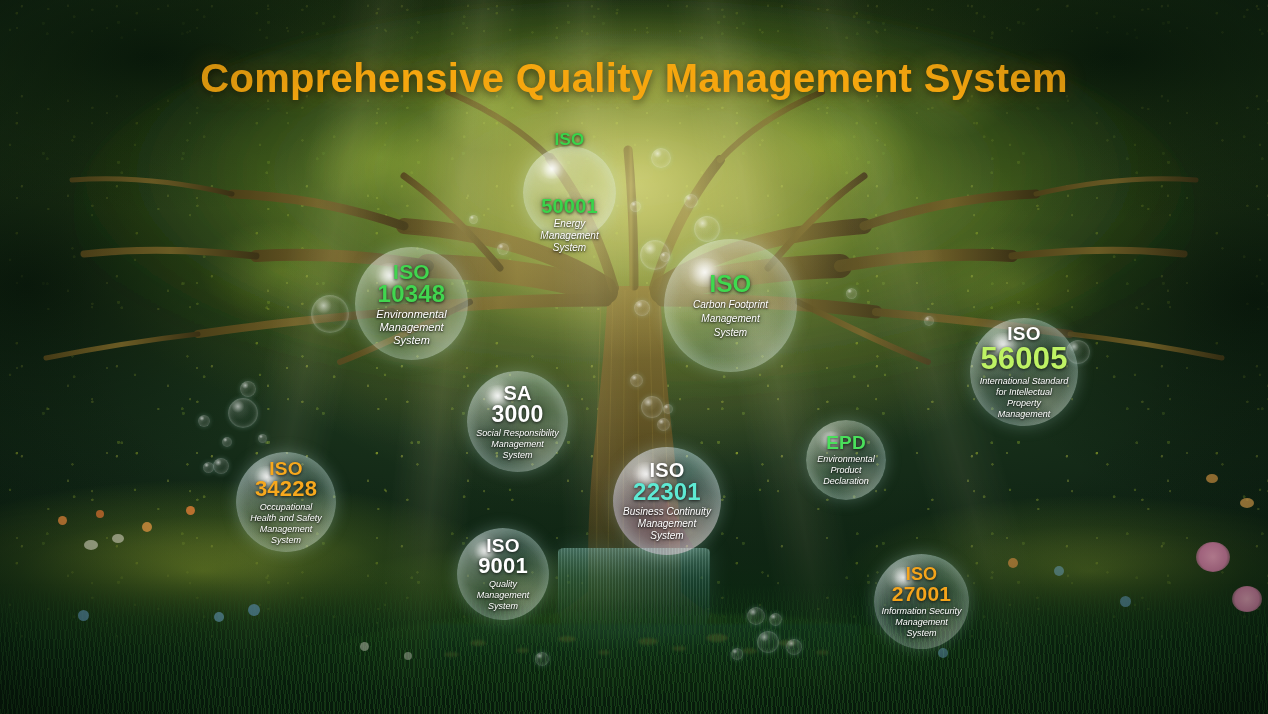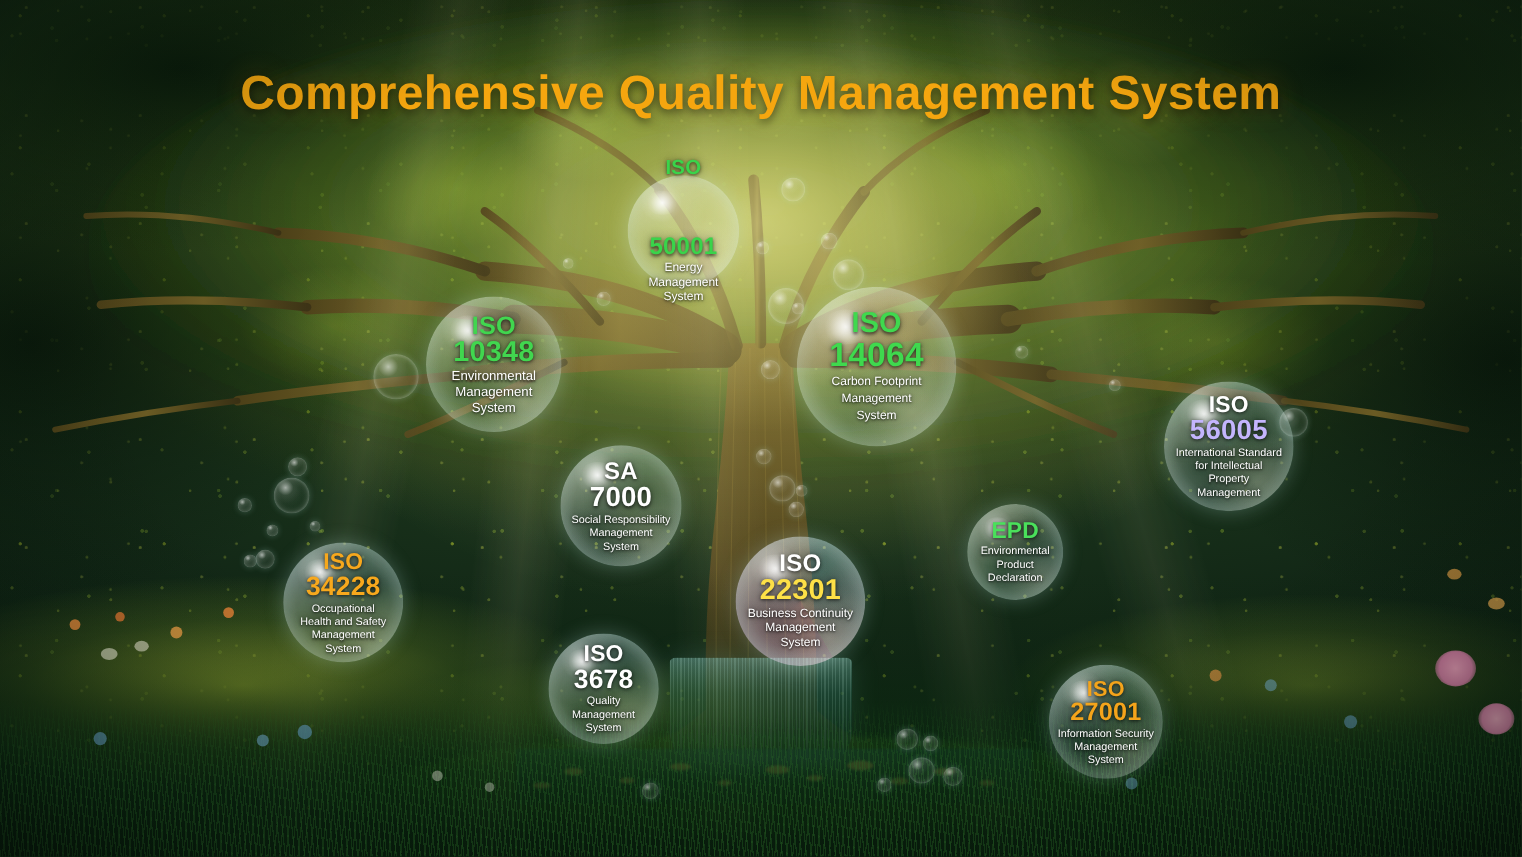--- a/index.html
+++ b/index.html
@@ -178,20 +178,21 @@
   .badge .code,
   .badge .num {
     font-weight:700; letter-spacing:0.2px;
     text-shadow:0 1px 3px rgba(0,0,0,0.65), 0 0 8px rgba(0,0,0,0.4);
     display:block;
   }
   .badge .desc {
     color:#ffffff; font-weight:400; display:block;
     text-shadow:0 1px 2px rgba(0,0,0,0.80), 0 0 5px rgba(0,0,0,0.55);
     margin-top:2px;
+    font-style:italic;
   }
 
   
   .tint-pink .iris { background:conic-gradient(from 150deg, rgba(255,140,210,0.42), rgba(190,150,255,0.34), rgba(150,230,255,0.28), rgba(255,190,220,0.40)); opacity:0.85; }
   .tint-green .iris { background:conic-gradient(from 220deg, rgba(170,255,200,0.26), rgba(220,255,170,0.22), rgba(150,230,255,0.20), rgba(170,255,200,0.26)); }
   .tint-teal .iris  { background:conic-gradient(from 10deg, rgba(150,240,240,0.28), rgba(200,255,230,0.22), rgba(180,210,255,0.22), rgba(150,240,240,0.28)); }
 
   
   #title {
     position:absolute; left:0; top:56px; width:1268px;
@@ -403,41 +404,40 @@
           <span class="num" style="color: rgb(65, 214, 79); font-size: 24px;">10348</span>
           <span class="desc" style="font-size: 11px; line-height: 13px;">Environmental<br>Management<br>System</span>
         </div>
       </div>
       <div class="badge tint-green" style="left: 664px; top: 239px; width: 133px; height: 133px;">
         <div class="iris"></div>
         <div class="glass"></div>
         <div class="spec" style="left: 21.28px; top: 18.62px; width: 39.9px; height: 29.26px;"></div>
         <div class="txt">
           <span class="code" style="color: rgb(63, 217, 78); font-size: 24px;">ISO</span>
-          <span class="num" style="color: rgb(63, 217, 78); font-size: 28px;">14064</span>
           <span class="desc" style="font-size: 10px; line-height: 14px;">Carbon Footprint<br>Management<br>System</span>
         </div>
       </div>
       <div class="badge tint-teal" style="left: 970px; top: 318px; width: 108px; height: 108px;">
         <div class="iris"></div>
         <div class="glass"></div>
         <div class="spec" style="left: 17.28px; top: 15.12px; width: 32.4px; height: 23.76px;"></div>
         <div class="txt">
           <span class="code" style="color: rgb(255, 255, 255); font-size: 19px;">ISO</span>
-          <span class="num" style="color: #c4b5fd; font-size: 23px;">56005</span>
+          <span class="num" style="color: #bef264; font-size: 31px;">56005</span>
           <span class="desc" style="font-size: 9px; line-height: 11px;">International Standard<br>for Intellectual<br>Property<br>Management</span>
         </div>
       </div>
       <div class="badge tint-teal" style="left: 467px; top: 371px; width: 101px; height: 101px;">
         <div class="iris"></div>
         <div class="glass"></div>
         <div class="spec" style="left: 16.16px; top: 14.14px; width: 30.3px; height: 22.22px;"></div>
         <div class="txt">
           <span class="code" style="color: rgb(255, 255, 255); font-size: 20px;">SA</span>
-          <span class="num" style="color: rgb(255, 255, 255); font-size: 23px;">7000</span>
+          <span class="num" style="color: rgb(255, 255, 255); font-size: 23px;">3000</span>
           <span class="desc" style="font-size: 9px; line-height: 11px;">Social Responsibility<br>Management<br>System</span>
         </div>
       </div>
       <div class="badge tint-green" style="left: 806px; top: 420px; width: 80px; height: 80px;">
         <div class="iris"></div>
         <div class="glass"></div>
         <div class="spec" style="left: 12.8px; top: 11.2px; width: 24px; height: 17.6px;"></div>
         <div class="txt">
           <span class="code" style="color: rgb(74, 224, 91); font-size: 19px;">EPD</span>
           <span class="desc" style="font-size: 9px; line-height: 11px;">Environmental<br>Product<br>Declaration</span>
@@ -452,31 +452,31 @@
           <span class="num" style="color: rgb(247, 168, 29); font-size: 22px;">34228</span>
           <span class="desc" style="font-size: 9px; line-height: 11px;">Occupational<br>Health and Safety<br>Management<br>System</span>
         </div>
       </div>
       <div class="badge tint-pink" style="left: 613px; top: 447px; width: 108px; height: 108px;">
         <div class="iris"></div>
         <div class="glass"></div>
         <div class="spec" style="left: 17.28px; top: 15.12px; width: 32.4px; height: 23.76px;"></div>
         <div class="txt">
           <span class="code" style="color: rgb(255, 255, 255); font-size: 20px;">ISO</span>
-          <span class="num" style="color: #fde047; font-size: 24px;">22301</span>
+          <span class="num" style="color: #5eead4; font-size: 24px;">22301</span>
           <span class="desc" style="font-size: 10px; line-height: 12px;">Business Continuity<br>Management<br>System</span>
         </div>
       </div>
       <div class="badge tint-teal" style="left: 457px; top: 528px; width: 92px; height: 92px;">
         <div class="iris"></div>
         <div class="glass"></div>
         <div class="spec" style="left: 14.72px; top: 12.88px; width: 27.6px; height: 20.24px;"></div>
         <div class="txt">
           <span class="code" style="color: rgb(255, 255, 255); font-size: 19px;">ISO</span>
-          <span class="num" style="color: rgb(255, 255, 255); font-size: 22px;">3678</span>
+          <span class="num" style="color: rgb(255, 255, 255); font-size: 22px;">9001</span>
           <span class="desc" style="font-size: 9px; line-height: 11px;">Quality<br>Management<br>System</span>
         </div>
       </div>
       <div class="badge tint-teal" style="left: 874px; top: 554px; width: 95px; height: 95px;">
         <div class="iris"></div>
         <div class="glass"></div>
         <div class="spec" style="left: 15.2px; top: 13.3px; width: 28.5px; height: 20.9px;"></div>
         <div class="txt">
           <span class="code" style="color: rgb(244, 164, 27); font-size: 18px;">ISO</span>
           <span class="num" style="color: rgb(244, 164, 27); font-size: 21px;">27001</span>

